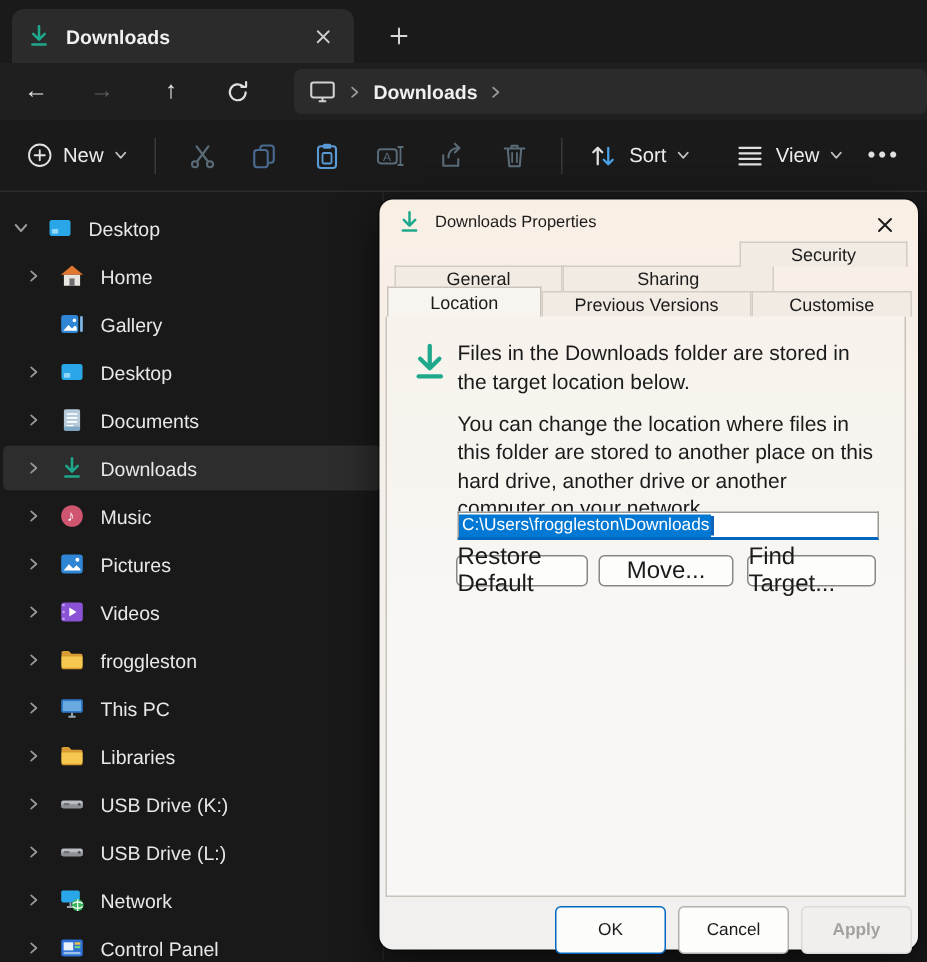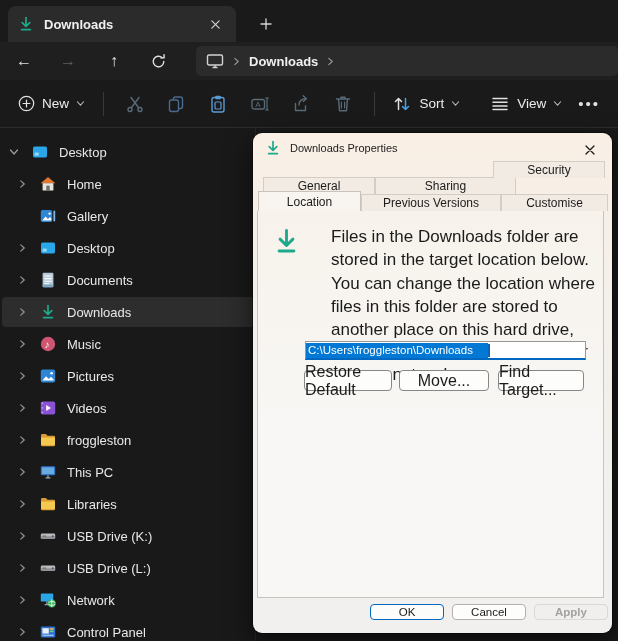--- a/index.html
+++ b/index.html
@@ -70,31 +70,31 @@
   .dlg-close { position:absolute; right:10px; top:6px; width:24px; height:22px; display:flex; align-items:center; justify-content:center; border-radius:4px; }
 
   .tab { position:absolute; height:17px; background:#f2ebe3; border:1px solid #d4cdc5; border-bottom:none;
     font-size:12px; color:#1b1b1b; display:flex; align-items:center; justify-content:center; }
   .tabrow2 { border-top:1px solid #d4cdc5;justify-content:center; }
   .tab.active { background:#f8f4ef; border:1px solid #c9c3bc; border-bottom:none; z-index:3; }
 
   .page { position:absolute; left:4px; top:78px; width:347px; height:387px;
     background:linear-gradient(180deg,#f7f2eb 0%,#f8f7f5 55%,#f8f7f6 100%);
     border:1px solid #c9c3bc; border-top:none; z-index:2; }
-  .ptext { position:absolute; font-size:17px; line-height:1.34; color:#1b1b1b;margin-left:26px; }
+  .ptext { position:absolute; font-size:14px; line-height:1.34; color:#1b1b1b; }
 
   .pfield { position:absolute; left:47px; top:130px; width:281px; height:19px;
     background:#ffffff; border:1px solid #9a9894; border-bottom:2px solid #0067c0;
     display:flex; align-items:center; overflow:hidden; }
-  .seltext { font-size:11.5px; background:#0078d4; color:#ffffff; padding:1px 15px 2px 2px; white-space:nowrap; }
+  .seltext { font-size:11.5px; background:#0078d4; color:#ffffff; padding:1px 1px 2px 2px; white-space:nowrap; }
   .caret { width:2px; height:13px; background:#0c63b8; }
 
   .wbtn { position:absolute; height:21px; background:#fdfdfc; border:1px solid #898784; border-radius:4px;
     font-size:16px; color:#1b1b1b; display:flex; align-items:center; justify-content:center; }
-  .fbtn { position:absolute; top:471px; width:74px; height:16px; border-radius:4px;
+  .fbtn { position:absolute; top:471px; width:74px; height:32px; border-radius:4px;
     font-size:11.5px; display:flex; align-items:center; justify-content:center; }
   .fbtn.primary { background:#fcfcfb; border:1.5px solid #0067c0; color:#1b1b1b; }
   .fbtn.normal  { background:#fdfdfc; border:1px solid #b3b0ad; color:#1b1b1b; }
   .fbtn.disabled{ background:#f1efee; border:1px solid #dbd8d5; color:#a3a1a0; }
 </style>
 </head>
 <body>
 
 <svg width="0" height="0" style="position:absolute">
   <defs>

